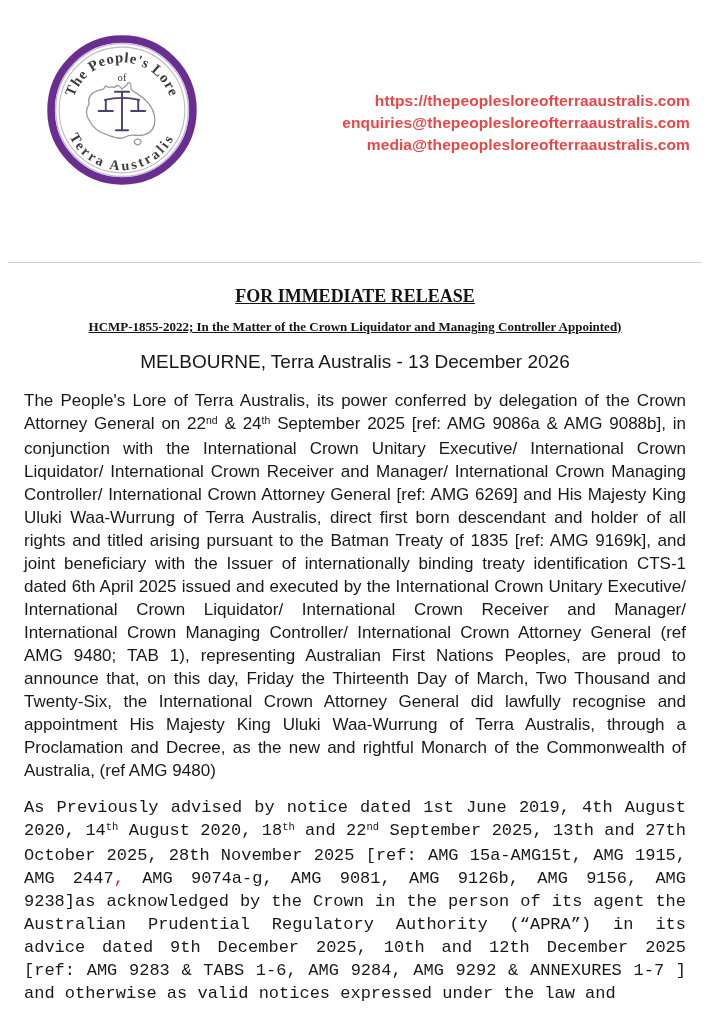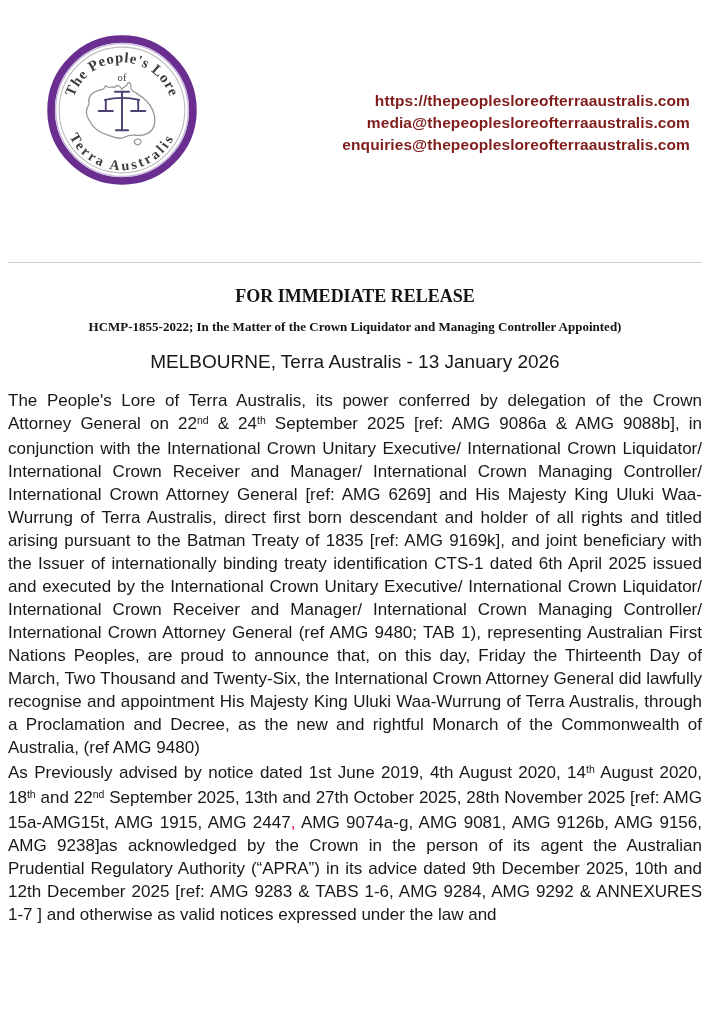--- a/index.html
+++ b/index.html
@@ -5,36 +5,36 @@
   html,body { margin:0; padding:0; background:#ffffff; }
   .page {
     width:710px; height:1024px; position:relative; overflow:hidden;
     background:#ffffff; font-family:"Liberation Sans", sans-serif; color:#161616;
   }
   .header { position:relative; height:263px; }
   .logo { position:absolute; left:46px; top:34px; width:152px; height:152px; }
   .contact { position:absolute; right:20px; top:90px; text-align:right; }
   .contact-line {
     font-weight:bold; font-size:15.5px; line-height:22px;
-    color:#7f1d1d; letter-spacing:0.1px; white-space:nowrap;
+    color:#ef4444; letter-spacing:0.1px; white-space:nowrap;
   }
   .divider { position:absolute; left:8px; right:8px; bottom:0; border-top:1px solid #cccccc; height:0; }
   .kicker, .headline, .subheadline {
     font-family:"Liberation Serif", serif; font-weight:bold;
-    color:#141414; text-align:center; margin:0;
+    color:#141414; text-align:center; margin:0;text-decoration:underline;
   }
   .kicker { font-size:18px; margin-top:23px; line-height:21px; }
   .headline { font-size:17.5px; margin-top:17px; line-height:21px; padding:0 6px; }
   .subheadline { font-size:13px; line-height:22px; max-width:636px; margin:9px auto 0; }
   .dateline { font-size:19px; line-height:23px; text-align:center; margin-top:12px; color:#181818; }
   .para {
     font-size:17px; line-height:23px; text-align:justify;
-    margin:16px 0 0; padding:0 8px; color:#181818;
+    margin:16px 0 0; padding:0 24px; color:#181818;
   }
-  .para + .para { margin-top:2px; }
+  .para + .para { margin-top:14px;font-family:Liberation Mono, monospace; }
   .para .sup { font-size:10.5px; position:relative; top:-5.5px; }
   .para .red { color:#d31a4f; }
   .seal-arc-text { font-family:"Liberation Serif", serif; fill:#3c3c3c; }
 </style>
 </head>
 <body>
 
 <div class="page">
 
   <div class="header">
@@ -73,31 +73,31 @@
         </g>
 
         <text class="seal-arc-text" font-size="14" font-weight="bold" letter-spacing="2.6">
           <textPath href="#arcBottom" startOffset="50%" text-anchor="middle">Terra Australis</textPath>
         </text>
       </svg>
     </div>
 
     <div class="contact">
       <div class="contact-line">https://thepeoplesloreofterraaustralis.com</div>
+      <div class="contact-line">enquiries@thepeoplesloreofterraaustralis.com</div>
       <div class="contact-line">media@thepeoplesloreofterraaustralis.com</div>
-      <div class="contact-line">enquiries@thepeoplesloreofterraaustralis.com</div>
     </div>
 
     <div class="divider"></div>
   </div>
 
   <div class="kicker">FOR IMMEDIATE RELEASE</div>
 
 
   <div class="subheadline">HCMP-1855-2022; In the Matter of the Crown Liquidator and Managing Controller Appointed)</div>
 
-  <div class="dateline">MELBOURNE, Terra Australis - 13 January 2026</div>
+  <div class="dateline">MELBOURNE, Terra Australis - 13 December 2026</div>
 
   <p class="para"><span>The People's Lore of Terra Australis, its power conferred by delegation of the Crown Attorney General on 22</span><span class="sup">nd</span><span> &amp; 24</span><span class="sup">th</span><span> September 2025 [ref: AMG 9086a &amp; AMG 9088b], in conjunction with the International Crown Unitary Executive/ International Crown Liquidator/ International Crown Receiver and Manager/ International Crown Managing Controller/ International Crown Attorney General [ref: AMG 6269] and His Majesty King Uluki Waa-Wurrung of Terra Australis, direct first born descendant and holder of all rights and titled arising pursuant to the Batman Treaty of 1835 [ref: AMG 9169k], and joint beneficiary with the Issuer of internationally binding treaty identification CTS-1 dated 6th April 2025 issued and executed by the International Crown Unitary Executive/ International Crown Liquidator/ International Crown Receiver and Manager/ International Crown Managing Controller/ International Crown Attorney General (ref AMG 9480; TAB 1), representing Australian First Nations Peoples, are proud to announce that, on this day, Friday the Thirteenth Day of March, Two Thousand and Twenty-Six, the International Crown Attorney General did lawfully recognise and appointment His Majesty King Uluki Waa-Wurrung of Terra Australis, through a Proclamation and Decree,  as the new and rightful Monarch of the Commonwealth of Australia, (ref AMG 9480)</span></p>
 
   <p class="para"><span>As Previously advised by notice dated 1st June 2019, 4th August 2020, 14</span><span class="sup">th</span><span> August 2020, 18</span><span class="sup">th</span><span> and 22</span><span class="sup">nd</span><span> September 2025, 13th and 27th October 2025, 28th November 2025 [ref: AMG 15a-AMG15t, AMG 1915, AMG 2447</span><span class="red">,</span><span> AMG 9074a-g, AMG 9081, AMG 9126b, AMG 9156, AMG 9238]as acknowledged by the Crown in the person of its agent the Australian Prudential Regulatory Authority (“APRA”) in its advice dated 9th December 2025, 10th and 12th December 2025 [ref: AMG 9283 &amp; TABS 1-6, AMG 9284, AMG 9292 &amp; ANNEXURES 1-7 ] and otherwise as valid notices expressed under the law and</span></p>
 
 </div>
 
 </body></html>

